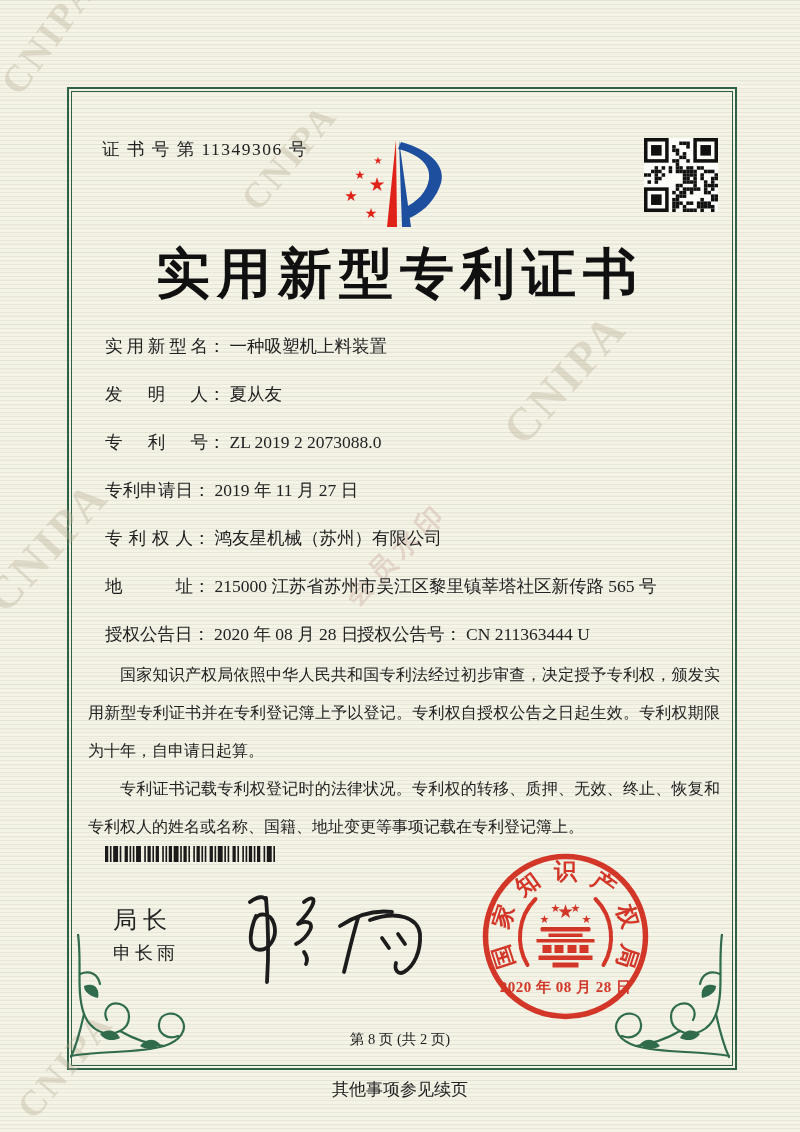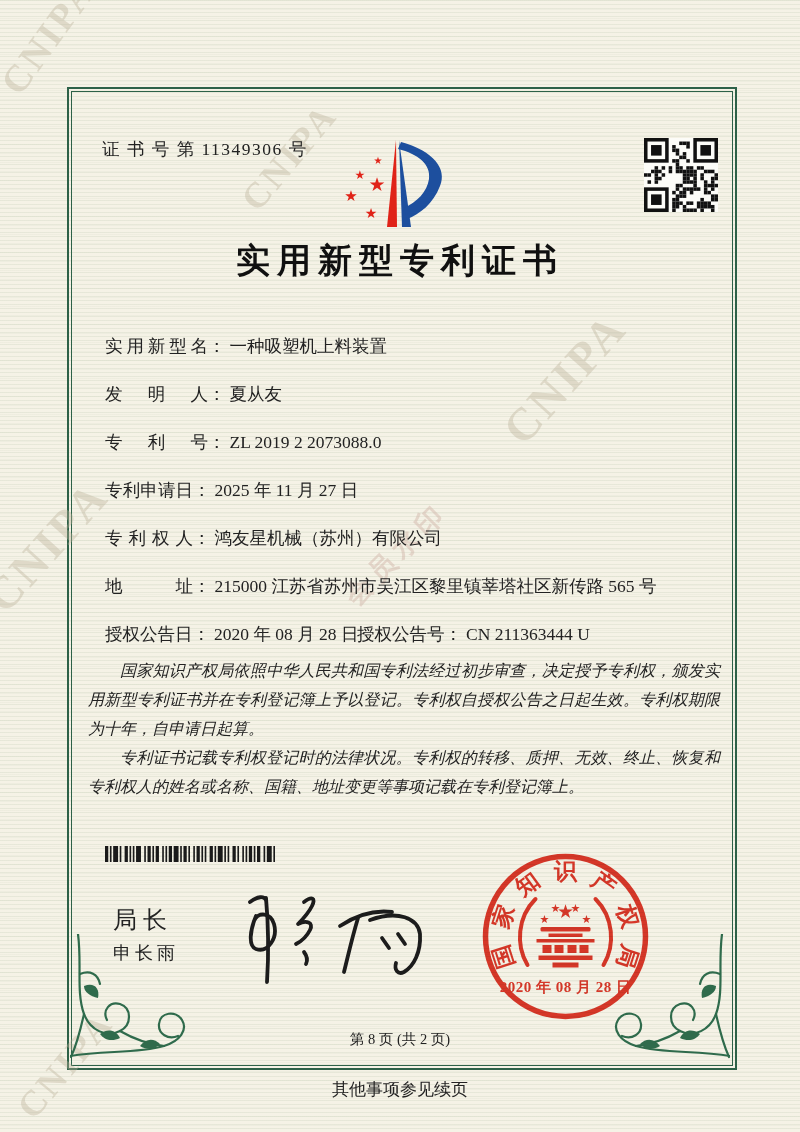--- a/index.html
+++ b/index.html
@@ -25,35 +25,35 @@
   .wm2{left:226px;top:136px;font-size:36px;transform:rotate(-50deg);}
   .wm3{left:486px;top:352px;font-size:46px;transform:rotate(-48deg);}
   .wm4{left:-32px;top:520px;font-size:46px;transform:rotate(-48deg);}
   .wm5{left:2px;top:1044px;font-size:36px;transform:rotate(-50deg);}
   .wm6{left:330px;top:536px;font-size:27px;transform:rotate(-45deg);color:rgba(205,173,162,.42);letter-spacing:6px;}
 
   .cert-no{position:absolute;left:102px;top:137px;font-size:17.5px;letter-spacing:1.5px;z-index:2;}
   .logo{position:absolute;left:340px;top:131px;z-index:2;}
   .qr{position:absolute;left:644px;top:138px;z-index:2;}
   .title{position:absolute;left:0;right:0;top:238px;text-align:center;
-         font-size:34px;font-weight:bold;letter-spacing:7px;color:#101010;z-index:2;}
+         font-size:54px;font-weight:bold;letter-spacing:7px;color:#101010;z-index:2;}
 
   .fields{position:absolute;left:105px;top:334px;width:630px;z-index:2;}
   .row{display:flex;align-items:baseline;height:18px;margin-bottom:30px;font-size:17.5px;}
   .lbl{display:inline-block;text-align:justify;text-align-last:justify;overflow:hidden;height:22px;}
   .lbl-a{width:103px;}
   .lbl-b{width:88px;}
   .colon{margin-right:4px;}
   .val{white-space:nowrap;}
   .grant-row{display:flex;align-items:baseline;font-size:17.5px;height:18px;}
   .grant-col1{width:252px;white-space:nowrap;}
   .grant-col2{white-space:nowrap;}
 
   .paras{position:absolute;left:88px;top:656px;width:632px;font-size:16px;
-         line-height:29px;text-align:justify;z-index:2;font-style:italic;}
+         line-height:38px;text-align:justify;z-index:2;}
   .paras p{margin:0;text-indent:32px;}
 
   .barcode{position:absolute;left:105px;top:846px;z-index:2;}
 
   .director-title{position:absolute;left:113px;top:904px;font-size:24px;letter-spacing:6px;z-index:2;}
   .director-name{position:absolute;left:113px;top:941px;font-size:18px;letter-spacing:4px;z-index:2;text-align:center;}
   .signature{position:absolute;left:212px;top:880px;z-index:3;}
 
   .seal{position:absolute;left:478px;top:849px;z-index:3;opacity:.93;mix-blend-mode:multiply;}
   .seal-char{font-size:23px;font-weight:bold;fill:#dd2b1c;
@@ -269,21 +269,21 @@
         <span class="val">夏从友</span>
     </div>
     <div class="row">
       <span class="lbl lbl-a">专利号</span>
         <span class="colon">：</span>
         <span class="val">ZL 2019 2 2073088.0</span>
     </div>
     <div class="row">
       <span class="lbl lbl-b">专利申请日</span>
         <span class="colon">：</span>
-        <span class="val">2025 年 11 月 27 日</span>
+        <span class="val">2019 年 11 月 27 日</span>
     </div>
     <div class="row">
       <span class="lbl lbl-b">专利权人</span>
         <span class="colon">：</span>
         <span class="val">鸿友星机械（苏州）有限公司</span>
     </div>
     <div class="row">
       <span class="lbl lbl-b">地址</span>
         <span class="colon">：</span>
         <span class="val">215000 江苏省苏州市吴江区黎里镇莘塔社区新传路 565 号</span>

